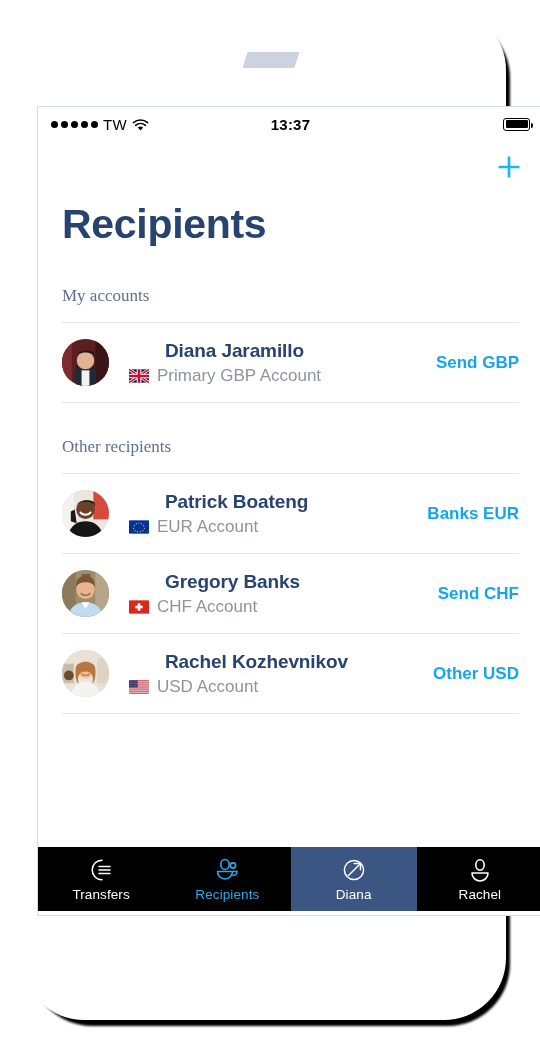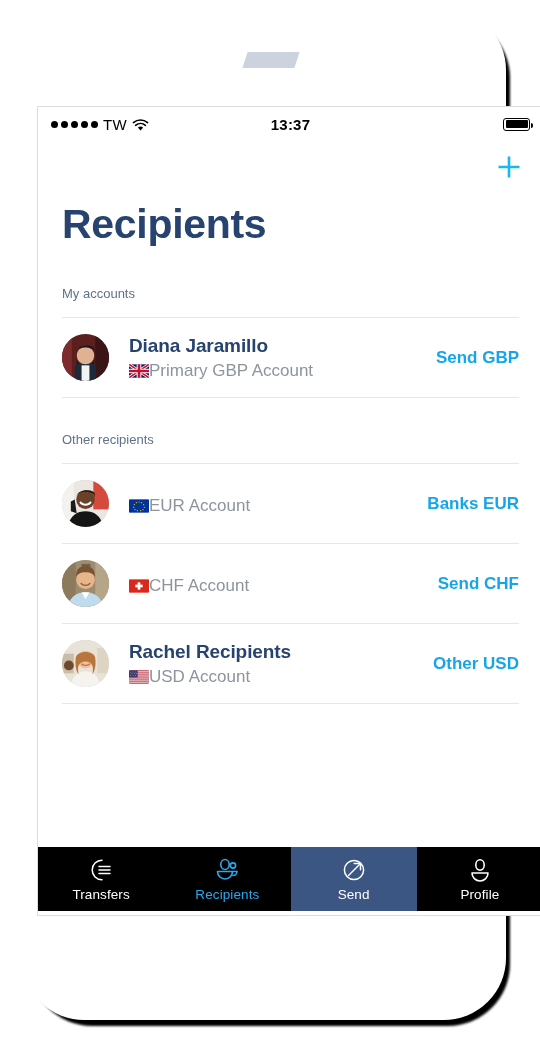--- a/index.html
+++ b/index.html
@@ -116,23 +116,24 @@
     font-weight: bold;
     color: #27436f;
     letter-spacing: -0.3px;
   }
 
   
   .content { padding: 0 24px; }
   .section { margin-top: 34px; }
   .section.first { margin-top: 38px; }
   .section-title {
-    font-size: 13px;
+    font-size: 17px;
     color: #5f718a;
     padding-bottom: 16px;
+    font-family: Liberation Serif, serif;
   }
   .divider { height: 1px; background: #e4e8ec; }
 
   .row {
     display: flex;
     align-items: center;
     padding: 16px 0 16px 0;
   }
   .avatar {
     width: 47px; height: 47px; border-radius: 50%;
@@ -143,26 +144,27 @@
   }
   .avatar svg { display: block; width: 100%; height: 100%; }
 
   .row-text { margin-left: 20px; flex: 1 1 auto; min-width: 0; }
   .row-name {
     font-size: 19px;
     font-weight: bold;
     color: #27436f;
     letter-spacing: -0.1px;
     white-space: nowrap;
+    margin-left: 36px;
   }
   .row-sub {
     margin-top: 4px;
     display: flex;
     align-items: center;
-    gap: 0;
+    gap: 8px;
     font-size: 17px;
     color: #8d949c;
     white-space: nowrap;
   }
   .flag { width: 20px; height: 14px; flex: 0 0 20px; display: block; border-radius: 1px; }
   .row-action {
     font-size: 17px;
     font-weight: bold;
     color: #15a5e8;
     white-space: nowrap;
@@ -292,20 +294,21 @@
               <rect x="32" y="0" width="16" height="30" fill="#d44a3c"></rect>
               <rect x="0" y="0" width="12" height="48" fill="#f4f2ef"></rect>
               <path d="M6 48c2-12 10-16 18-16s16 4 18 16z" fill="#151515"></path>
               <circle cx="24" cy="20" r="9.5" fill="#6b4028"></circle>
               <path d="M14.5 18c0-8 19-8 19 0v-3.5c0-6-19-6-19 3.5z" fill="#201810"></path>
               <path d="M19 23c2 3 8 3 10 0" stroke="#fff" stroke-width="2.2" fill="none" stroke-linecap="round"></path>
               <path d="M9 22l4-2 2 14-6-2z" fill="#1a1a1a"></path>
             </svg>
           </div>
           <div class="row-text">
+            <div class="row-name">Patrick Boateng</div>
             <div class="row-sub">
               <svg class="flag" viewBox="0 0 60 40">
                 <rect width="60" height="40" fill="#003399"></rect>
                 <g fill="#FFCC00">
                   <circle cx="30" cy="8" r="1.8"></circle>
                     <circle cx="38" cy="10" r="1.8"></circle>
                   <circle cx="44" cy="16" r="1.8"></circle>
                     <circle cx="46" cy="24" r="1.8"></circle>
                   <circle cx="42" cy="31" r="1.8"></circle>
                     <circle cx="35" cy="34" r="1.8"></circle>
@@ -331,20 +334,21 @@
               <rect x="34" y="0" width="14" height="48" fill="#b5a68a"></rect>
               <rect x="20" y="4" width="9" height="22" fill="#6f6048"></rect>
               <path d="M6 48c2-11 10-15 18-15s16 4 18 15z" fill="#bfdcee"></path>
               <path d="M20 33l4 7 4-7z" fill="#fff"></path>
               <circle cx="24" cy="20" r="9.5" fill="#e8b68d"></circle>
               <path d="M14.5 18.5c0-8 19-8 19 0 .5-8-2-12-9.5-12s-10 4-9.5 12z" fill="#7a5433"></path>
               <path d="M19.5 24c2 2.5 7 2.5 9 0" stroke="#8d5f3a" stroke-width="1.4" fill="none" stroke-linecap="round"></path>
             </svg>
           </div>
           <div class="row-text">
+            <div class="row-name">Gregory Banks</div>
             <div class="row-sub">
               <svg class="flag" viewBox="0 0 60 40">
                 <rect width="60" height="40" fill="#DA291C"></rect>
                 <rect x="26" y="9" width="8" height="22" fill="#fff"></rect>
                 <rect x="19" y="16" width="22" height="8" fill="#fff"></rect>
               </svg>
               <span>CHF Account</span>
             </div>
           </div>
           <div class="row-action">Send CHF</div>
@@ -358,21 +362,21 @@
               <rect x="0" y="14" width="12" height="20" fill="#c9bda9"></rect>
               <circle cx="7" cy="26" r="5" fill="#6b4a30"></circle>
               <rect x="36" y="8" width="12" height="26" fill="#ded4c4"></rect>
               <path d="M8 48c3-12 9-16 16-16s13 4 16 16z" fill="#f5f3ef"></path>
               <circle cx="24" cy="20" r="9" fill="#f0c09b"></circle>
               <path d="M14 19c0-9 20-9 20 0 1 8-1 14-3 16 2-9-1-13-7-13s-9 4-7 13c-2-2-4-8-3-16z" fill="#b8763c"></path>
               <path d="M20 24.5c2 2 6 2 8 0" stroke="#c2714a" stroke-width="1.3" fill="none" stroke-linecap="round"></path>
             </svg>
           </div>
           <div class="row-text">
-            <div class="row-name">Rachel Recipients</div>
+            <div class="row-name">Rachel Kozhevnikov</div>
             <div class="row-sub">
               <svg class="flag" viewBox="0 0 60 40">
                 <rect width="60" height="40" fill="#fff"></rect>
                 <g fill="#B22234">
                   <rect y="0" width="60" height="3.1"></rect>
                     <rect y="6.2" width="60" height="3.1"></rect>
                   <rect y="12.3" width="60" height="3.1"></rect>
                     <rect y="18.5" width="60" height="3.1"></rect>
                   <rect y="24.6" width="60" height="3.1"></rect>
                     <rect y="30.8" width="60" height="3.1"></rect>
@@ -420,27 +424,27 @@
         </svg>
         <span class="tab-label">Recipients</span>
       </div>
 
       <div class="tab raised">
         <svg class="tab-icon" viewBox="0 0 26 26">
           <circle cx="13" cy="13" r="9.6" stroke="currentColor" stroke-width="1.5" fill="none"></circle>
           <path d="M7.5 18.5L19.5 6.5" stroke="currentColor" stroke-width="1.5" stroke-linecap="round"></path>
           <path d="M13.2 6.5h6.3v6.3" stroke="currentColor" stroke-width="1.5" fill="none" stroke-linecap="round" stroke-linejoin="round"></path>
         </svg>
-        <span class="tab-label">Send</span>
+        <span class="tab-label">Diana</span>
       </div>
 
 
       <div class="tab">
         <svg class="tab-icon" viewBox="0 0 26 26">
           <ellipse cx="13" cy="8" rx="4.2" ry="5.2" stroke="currentColor" stroke-width="1.6" fill="none"></ellipse>
           <path d="M5 16h16a8 8 0 0 1-16 0z" stroke="currentColor" stroke-width="1.6" fill="none" stroke-linejoin="round"></path>
         </svg>
-        <span class="tab-label">Profile</span>
+        <span class="tab-label">Rachel</span>
       </div>
 
     </div>
   </div>
 </div>
 
 </body></html>

